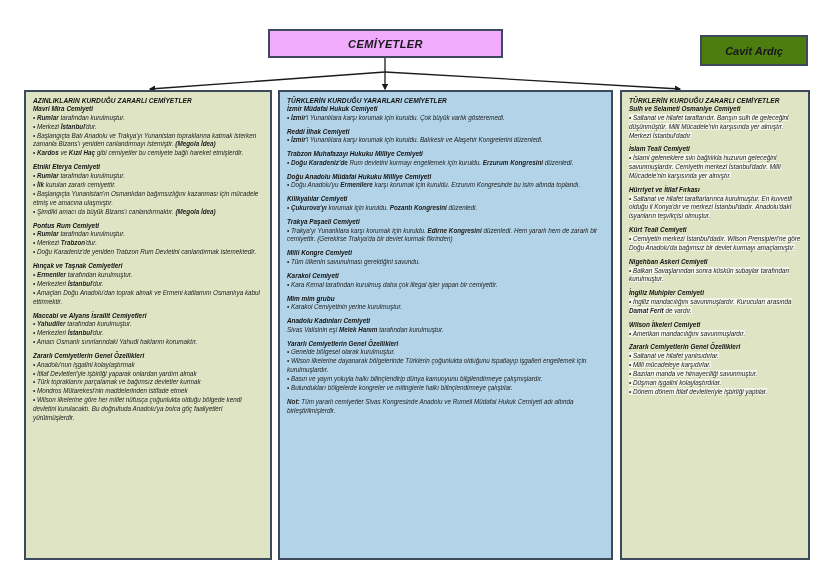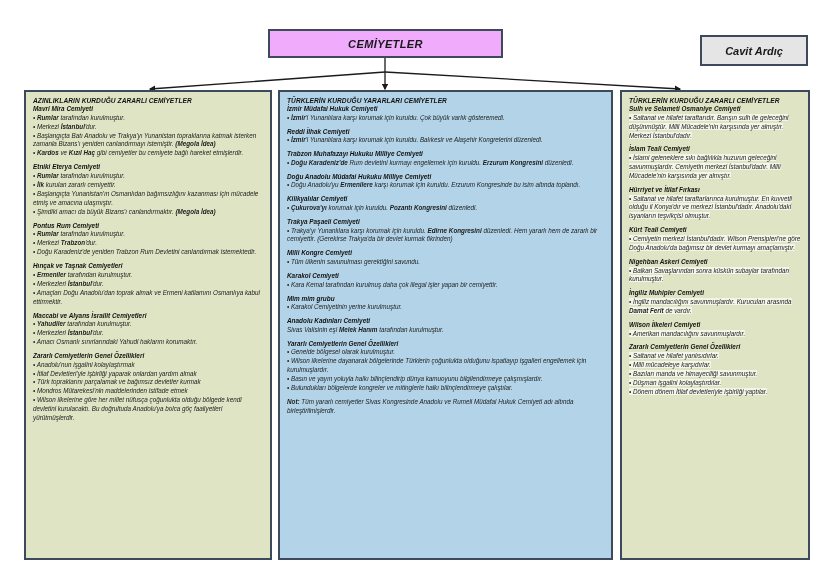--- a/index.html
+++ b/index.html
@@ -40,21 +40,21 @@
     background: #f0abfc;
     font-size: 11px;
     letter-spacing: .4px;
     color: #17181a;
   }
   #author-box {
     left: 700px;
     top: 35px;
     width: 108px;
     height: 31px;
-    background: #e5e5e5;
+    background: #4d7c0f;
     font-size: 11px;
     color: #17181a;
   }
 
   
   #connectors {
     position: absolute;
     left: 0; top: 0;
     width: 828px;
     height: 586px;

